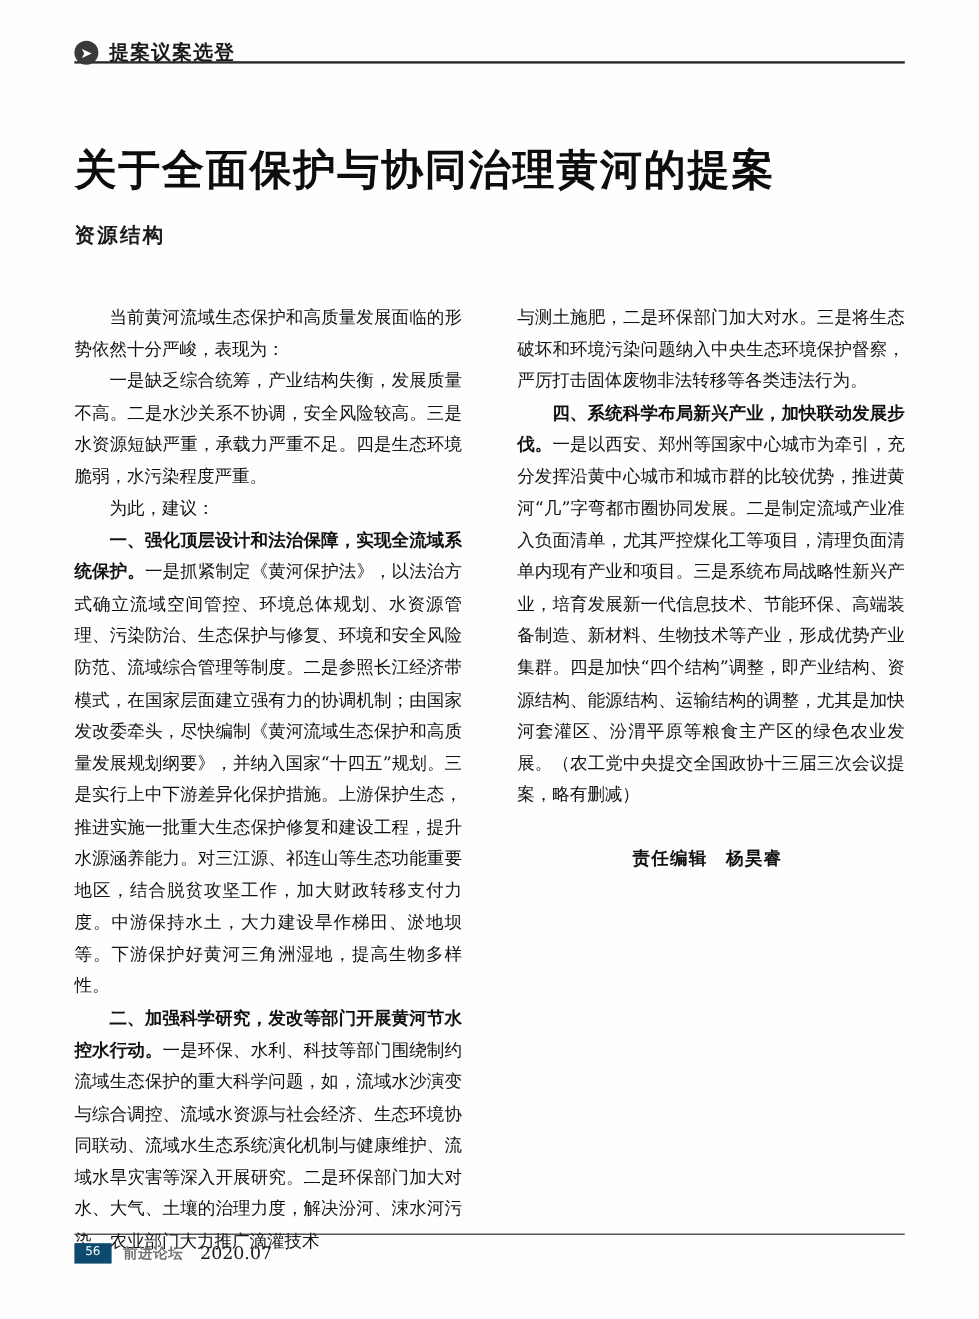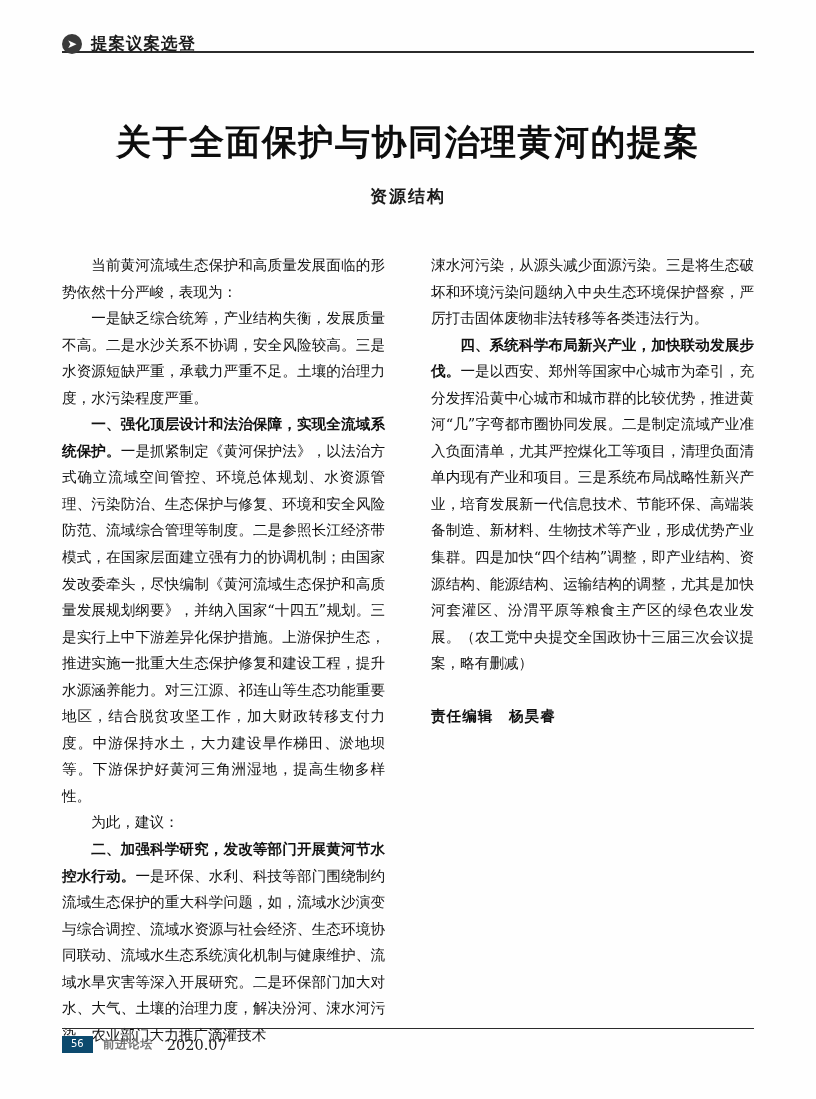--- a/index.html
+++ b/index.html
@@ -53,21 +53,20 @@
     text-align: right;
   }
   .header-rule {
     margin-top: 7px;
     border-bottom: 2.5px solid #2b2b2b;
     width: 692px;
   }
 
   
   .title-block {
-    text-align: center;
     margin-top: 68px;
   }
   .doc-title {
     font-size: 35px;
     font-weight: bold;
     letter-spacing: 1.5px;
     color: #0d0d0d;
     line-height: 1.2;
   }
   .doc-author {
@@ -98,21 +97,21 @@
     text-indent: 2em;
   }
   .col p.noindent {
     text-indent: 0;
   }
   .bold {
     font-weight: bold;
   }
   .signature {
     margin-top: 26px;
-    text-align: left;
+    text-align: center;
     font-weight: bold;
     font-size: 14.6px;
     letter-spacing: 1px;
     padding-right: 6px;
   }
 
   
   .footer {
     position: absolute;
     left: 62px;
@@ -163,28 +162,28 @@
 
   <div class="title-block">
     <div class="doc-title">关于全面保护与协同治理黄河的提案</div>
     <div class="doc-author">资源结构</div>
   </div>
 
   <div class="columns">
 
     <div class="col">
       <p>当前黄河流域生态保护和高质量发展面临的形势依然十分严峻，表现为：</p>
-      <p>一是缺乏综合统筹，产业结构失衡，发展质量不高。二是水沙关系不协调，安全风险较高。三是水资源短缺严重，承载力严重不足。土壤的治理力度，水污染程度严重。</p>
+      <p>一是缺乏综合统筹，产业结构失衡，发展质量不高。二是水沙关系不协调，安全风险较高。三是水资源短缺严重，承载力严重不足。四是生态环境脆弱，水污染程度严重。</p>
+      <p>为此，建议：</p>
       <p><span class="bold">一、强化顶层设计和法治保障，实现全流域系统保护。</span>一是抓紧制定《黄河保护法》，以法治方式确立流域空间管控、环境总体规划、水资源管理、污染防治、生态保护与修复、环境和安全风险防范、流域综合管理等制度。二是参照长江经济带模式，在国家层面建立强有力的协调机制；由国家发改委牵头，尽快编制《黄河流域生态保护和高质量发展规划纲要》，并纳入国家“十四五”规划。三是实行上中下游差异化保护措施。上游保护生态，推进实施一批重大生态保护修复和建设工程，提升水源涵养能力。对三江源、祁连山等生态功能重要地区，结合脱贫攻坚工作，加大财政转移支付力度。中游保持水土，大力建设旱作梯田、淤地坝等。下游保护好黄河三角洲湿地，提高生物多样性。</p>
-      <p>为此，建议：</p>
       <p><span class="bold">二、加强科学研究，发改等部门开展黄河节水控水行动。</span>一是环保、水利、科技等部门围绕制约流域生态保护的重大科学问题，如，流域水沙演变与综合调控、流域水资源与社会经济、生态环境协同联动、流域水生态系统演化机制与健康维护、流域水旱灾害等深入开展研究。二是环保部门加大对水、大气、土壤的治理力度，解决汾河、涑水河污染。农业部门大力推广滴灌技术</p>
     </div>
 
     <div class="col">
-      <p class="noindent">涑水河污染，从源头减少面源污染。三是将生态破坏和环境污染问题纳入中央生态环境保护督察，严厉打击固体废物非法转移等各类违法行为。</p>
+      <p class="noindent">与测土施肥，二是环保部门加大对水。三是将生态破坏和环境污染问题纳入中央生态环境保护督察，严厉打击固体废物非法转移等各类违法行为。</p>
       <p><span class="bold">四、系统科学布局新兴产业，加快联动发展步伐。</span>一是以西安、郑州等国家中心城市为牵引，充分发挥沿黄中心城市和城市群的比较优势，推进黄河“几”字弯都市圈协同发展。二是制定流域产业准入负面清单，尤其严控煤化工等项目，清理负面清单内现有产业和项目。三是系统布局战略性新兴产业，培育发展新一代信息技术、节能环保、高端装备制造、新材料、生物技术等产业，形成优势产业集群。四是加快“四个结构”调整，即产业结构、资源结构、能源结构、运输结构的调整，尤其是加快河套灌区、汾渭平原等粮食主产区的绿色农业发展。（农工党中央提交全国政协十三届三次会议提案，略有删减）</p>
       <div class="signature">责任编辑　杨昊睿</div>
     </div>
 
   </div>
 
   <div class="footer">
     <div class="footer-rule"></div>
     <div class="footer-row">
       <div class="page-num">56</div>

